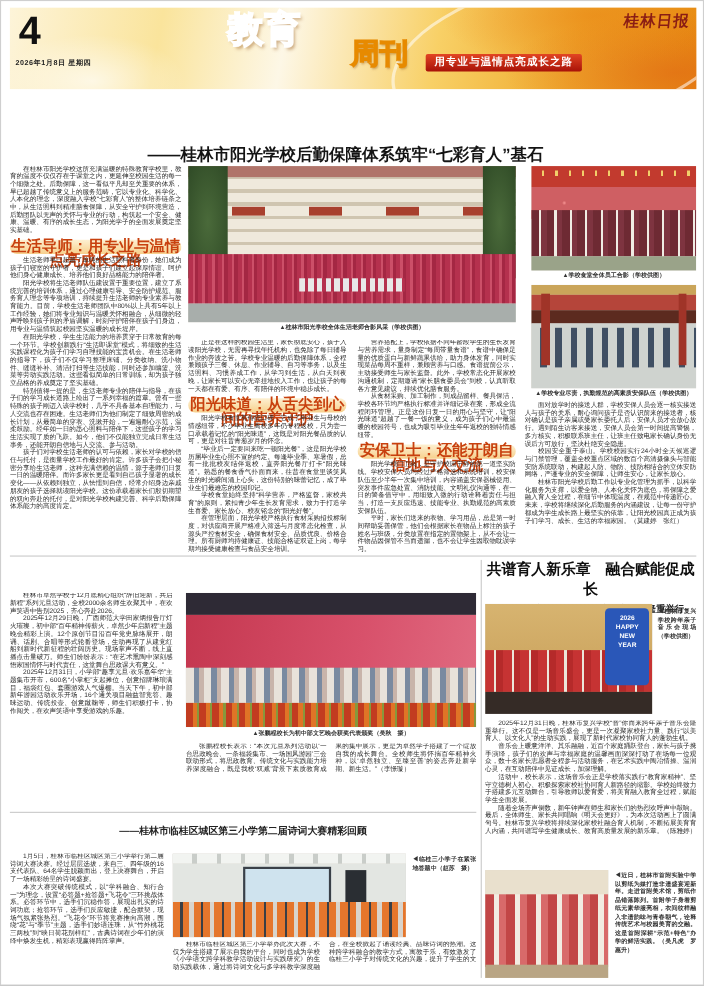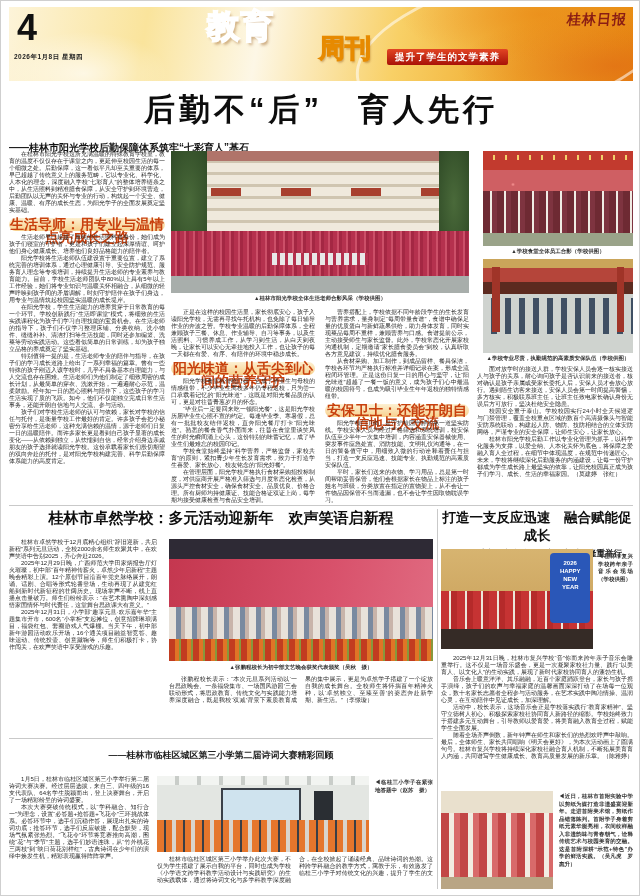--- a/index.html
+++ b/index.html
@@ -35,22 +35,22 @@
   .slogan {
     position:absolute; left:386px; top:48px; height:16px; line-height:16px; padding:0 8px;
     background:linear-gradient(180deg,#e24523,#a81208); color:#fff; font-size:9.5px; font-weight:bold;
     border-radius:2px; letter-spacing:1px;
   }
   .brand { position:absolute; right:12px; top:10px; font-family:"Liberation Serif", serif;
     font-size:14px; font-weight:900; color:#8a1d14; transform:skewX(-6deg); letter-spacing:1px;}
   
   .headline { position:absolute; left:8px; top:88px; width:624px; text-align:center;
     font-size:31px; font-weight:900; letter-spacing:4px; color:#0d0d0d; }
-  .subhead  { position:absolute; left:8px; top:140px; width:610px; 
-    font-size:10px; font-weight:900; color:#141414; }
+  .subhead  { position:absolute; left:8px; top:130px; width:610px; text-align:center;
+    font-size:15px; font-weight:900; color:#141414; }
   
   .bodytext { font-size:6px; line-height:7px; text-align:justify; color:#2a2a2a; }
   .bodytext p { text-indent:2em; margin:0; }
   .col { position:absolute; overflow:hidden; }
   .sec-bar {
     margin:4px 0 3px 0; height:13px; line-height:13px; text-align:center;
     font-size:14px; font-weight:900; color:#c8400e;
     background:linear-gradient(180deg,#fdf0d2,#f7d08c); border-radius:7px;font-family:Liberation Serif, serif;
   }
   .caption { font-size:5.5px; font-weight:bold; color:#333; text-align:center; line-height:7px; }
@@ -122,24 +122,23 @@
 
 <div class="page">
 
   <div class="banner">
     <div class="wave"></div>
   </div>
   <div class="page-num">4</div>
   <div class="date-line">2026年1月8日 星期四</div>
   <div class="masthead-main">教育</div>
   <div class="masthead-sub">周刊</div>
-  <div class="slogan">提升了学生的文学素养</div>
+  <div class="slogan">用专业与温情点亮成长之路</div>
   <div class="brand">桂林日报</div>
 
-  <div class="headline">后勤不“后”　育人先行</div>
   <div class="subhead">——桂林市阳光学校后勤保障体系筑牢“七彩育人”基石</div>
 
   <div class="col bodytext" style="left:8px; top:150px; width:156px; height:352px;">
     <p>在桂林市阳光学校这所充满温暖的特殊教育学校里，教育的温度不仅仅存在于课堂之内，更延伸至校园生活的每一个细微之处。后勤保障，这一看似平凡却至关重要的体系，早已超越了传统意义上的服务范畴，它以专业化、科学化、人本化的理念，深度融入学校“七彩育人”的整体培养链条之中，从生活照料到精准膳食保障，从安全守护到环境营造，后勤团队以无声的关怀与专业的行动，构筑起一个安全、健康、温暖、有序的成长生态，为阳光学子的全面发展奠定坚实基础。</p>
     <div class="sec-bar">生活导师：用专业与温情点亮成长之路</div>
     <p>生活老师早已超越了单纯的生活照料者身份，她们成为孩子们寝室的守护者，更是和孩子们建立起深厚情谊、呵护他们身心健康成长、培养他们良好品格能力的陪伴者。</p>
     <p>阳光学校将生活老师队伍建设置于重要位置，建立了系统完善的培训体系，通过心理健康引导、安全防护规范、服务育人理念等专项培训，持续提升生活老师的专业素养与教育能力。目前，学校生活老师团队中80%以上具有5年以上工作经验，她们将专业知识与温暖关怀相融合，从细微的轻声呼唤到孩子间的矛盾调解，时刻守护陪伴在孩子们身边，用专业与温情筑起校园坚实温暖的成长堤岸。</p>
     <p>在阳光学校，学生生活能力的培养贯穿于日常教育的每一个环节。学校创新践行“生活即课堂”模式，将细致的生活实践课程化为孩子们学习自理技能的宝贵机会。在生活老师的指导下，孩子们不仅学习整理床铺、分类收纳、洗小物件、缝缝补补、清洁打扫等生活技能，同时还参加编篮、洗菜等劳动实践活动。这些看似简单的日常训练，却为孩子独立品格的养成奠定了坚实基础。</p>
     <p>特别值得一提的是，生活老师专业的陪伴与指导，在孩子们的学习成长道路上绘出了一系列幸福的篇章。曾有一些特殊的孩子刚迈入该学校时，几乎不具备基本自理能力，与人交流也存在困难。生活老师们为他们制定了细致周密的成长计划，从最简单的穿衣、洗漱开始，一遍遍耐心示范，温柔鼓励。经年如一日的悉心照料与陪伴下，这些孩子的学习生活实现了质的飞跃。如今，他们不仅能独立完成日常生活事务，还能开朗自信地与人交流、参与活动。</p>
     <p>孩子们对学校生活老师的认可与依赖，家长对学校的信任与托付，是衡量学校工作最好的肯定。许多孩子会把小秘密分享给生活老师，这种充满信赖的温情，源于老师们日复一日的温暖陪伴。而许多家长更是看到自己孩子显著的成长变化——从依赖到独立，从怯懦到自信，经常介绍身边亲戚朋友的孩子选择就读阳光学校。这份承载着家长们殷切期望的双向奔赴的托付，是对阳光学校构建完善、科学后勤保障体系能力的高度肯定。</p>
@@ -201,21 +200,20 @@
       <p>面对放学时的接送人群，学校安保人员会逐一核实接送人与孩子的关系，耐心询问孩子是否认识前来的接送者，核对确认是孩子亲属或受家长委托人后，安保人员才会放心放行。遇到陌生访客来接送，安保人员会第一时间提高警惕，多方核实，积极联系班主任，让班主任致电家长确认身份无误后方可放行，坚决杜绝安全隐患。</p>
       <p>校园安全重于泰山。学校校园实行24小时全天候巡逻与门禁管理，覆盖全校重点区域的数百个高清摄像头与智能安防系统联动，构建起人防、物防、技防相结合的立体安防网络，严谨专业的安全保障，让师生安心，让家长放心。</p>
       <p>桂林市阳光学校后勤工作以专业化管理为抓手，以科学化服务为支撑，以爱全纳、人本化关怀为底色，将保障之爱融入育人全过程，在细节中体现温度，在规范中传递匠心。未来，学校将继续深化后勤服务的内涵建设，让每一份守护都成为学生成长路上最坚实的依靠，让阳光校园真正成为孩子们学习、成长、生活的幸福家园。（莫建婷　张红）</p>
     </div>
   </div>
 
   <div class="divider-h" style="left:8px; top:504px; width:624px;"></div>
   <div class="divider-v" style="left:436px; top:508px; height:380px;"></div>
 
   <div class="col" style="left:8px; top:508px; width:424px; height:226px;">
-    <div class="art-head" style="font-size:15px;">桂林市卓然学校：多元活动迎新年　欢声笑语启新程</div>
     <div class="col bodytext" style="left:0; top:30px; width:148px; height:196px;">
       <p>桂林市卓然学校于12月底精心组织“辞旧迎新，共启新程”系列元旦活动，全校2000余名师生欢聚其中，在欢声笑语中告别2025，齐心奔赴2026。</p>
       <p>2025年12月29日晚，广西师范大学田家炳报告厅灯火璀璨，初中部“百年精神传薪火，卓然少年启新程”主题晚会精彩上演。12个原创节目沿百年党史脉络展开，朗诵、话剧、合唱等形式轮番登场，生动再现了从建党红船到新时代新征程的壮阔历史。现场掌声不断，线上直播点击量破万。师生们纷纷表示：“在艺术熏陶中深刻感悟家国情怀与时代责任，这堂舞台思政课大有意义。”</p>
       <p>2025年12月31日，小学部“趣享元旦·欢乐嘉年华”主题集市开市，600名“小掌柜”支起摊位，创意招牌琳琅满目，福袋红包、套圈游戏人气爆棚。当天下午，初中部新年游园活动欢乐开场，16个通关项目融益智竞答、趣味运动、传统投壶、创意蹴鞠等，师生们积极打卡，协作闯关，在欢声笑语中享受游戏的乐趣。</p>
     </div>
     <div class="photo" style="position:absolute; left:160px; top:30px; width:264px; height:122px;">
       <div class="strip ph-z-top"></div>
       <div class="strip ph-z-back"></div>
       <div class="strip ph-z-people"></div>
       <div class="strip ph-z-flowers"></div>
@@ -241,21 +239,21 @@
       <div class="ph-s-tv"></div>
       <div class="strip ph-s-kids"></div>
     </div>
     <div class="caption-side" style="position:absolute; left:366px; top:36px; width:58px;">◀临桂三小学子在紧张地答题中（赵苏　摄）</div>
     <div class="bodytext" style="position:absolute; left:148px; top:113px; width:276px; height:34px; column-count:2; column-gap:8px; overflow:hidden;">
       <p>桂林市临桂区城区第三小学举办此次大赛，不仅为学生搭建了展示自我的平台，同时也成为学校《小学语文跨学科教学活动设计与实践研究》的生动实践载体，通过将诗词文化与多学科教学深度融合，在全校掀起了诵读经典、品味诗词的热潮。这种跨学科融合的教学方式，寓教于乐，有效激发了临桂三小学子对传统文化的兴趣，提升了学生的文学素养，让中华优秀传统文化在校园中焕发新的活力与生机。（朱晓琴）</p>
     </div>
   </div>
 
   <div class="col" style="left:440px; top:508px; width:192px; height:380px;">
-    <div class="art-head" style="font-size:13.5px;">打造一支反应迅速　融合赋能促成长</div>
+    <div class="art-head" style="font-size:13.5px;">共谱育人新乐章　融合赋能促成长</div>
     <div class="art-sub" style="font-size:8.5px; margin-top:3px;">——桂林市复兴学校跨年亲子音乐会隆重举行</div>
 
     <div class="photo" style="position:absolute; left:0; top:40px; width:152px; height:100px;">
       <div class="strip ph-f-bg"></div>
       <div class="strip ph-f-people"></div>
       <div class="ph-f-banner">
         <div>2026</div>
         <div>HAPPY</div>
         <div>NEW</div>
         <div>YEAR</div>

